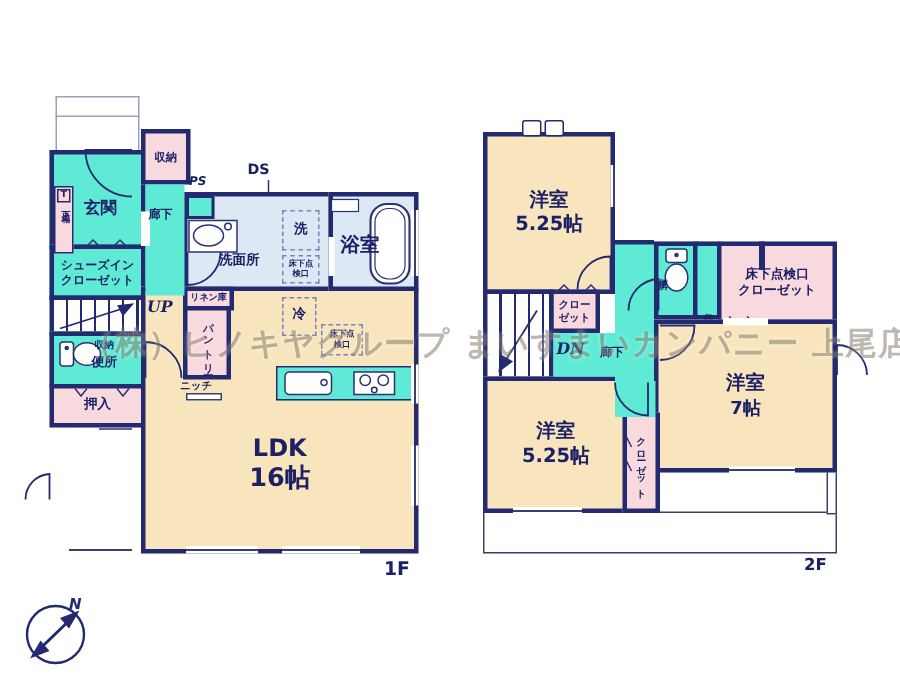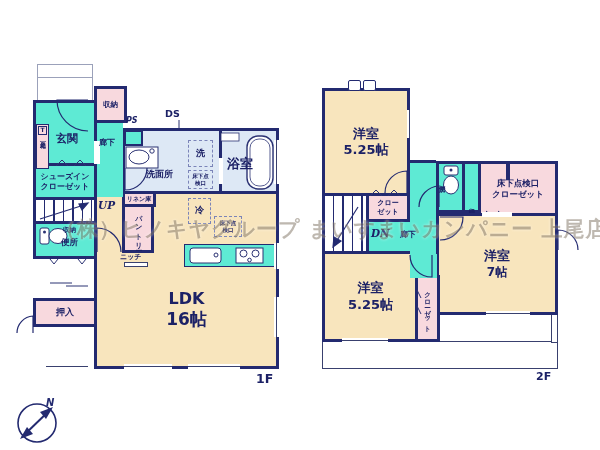--- a/index.html
+++ b/index.html
@@ -61,21 +61,21 @@
     <span>クローゼット</span>
   </div>
 
   <div class="room white stairs" style="left:33px;top:197px;width:64px;height:27px;"></div>
   <div class="lbl serif" style="left:98px;top:200px;font-size:10.5px;">UP</div>
 
   <div class="room white" style="left:33px;top:221px;width:64px;height:38px;"></div>
   <div class="lbl" style="left:63px;top:227px;font-size:6.5px;">収納</div>
   <div class="lbl" style="left:61px;top:238px;font-size:8.5px;">便所</div>
 
-  <div class="room pink" style="left:33px;top:256px;width:64px;height:29px;margin-top:42px;">
+  <div class="room pink" style="left:33px;top:256px;width:64px;height:29px;">
     <span style="font-size:9px;">押入</span>
   </div>
 
 
   <div class="room cream" style="left:94px;top:191px;width:185px;height:178px;padding-top:60px;">
     <span style="font-size:16px;">LDK</span>
     <span style="font-size:17px;">16帖</span>
   </div>
 
   <div class="room blue" style="left:122px;top:128px;width:100px;height:66px;"></div>
@@ -126,21 +126,21 @@
     <span style="font-size:13px;">5.25帖</span>
   </div>
   <div style="position:absolute;left:348px;top:80px;width:13px;height:11px;border:1.5px solid var(--c-wall);border-radius:2px;background:#fff;box-sizing:border-box;z-index:3;"></div>
   <div style="position:absolute;left:363px;top:80px;width:13px;height:11px;border:1.5px solid var(--c-wall);border-radius:2px;background:#fff;box-sizing:border-box;z-index:3;"></div>
   <div class="winV" style="left:407px;top:110px;width:5px;height:28px;"></div>
 
   <div class="noborder white" style="position:absolute;left:410px;top:160px;width:26px;height:96px;border-top:3px solid var(--c-wall);box-sizing:border-box;"></div>
   <div class="noborder white" style="position:absolute;left:369px;top:222px;width:67px;height:29px;"></div>
   <div class="noborder white" style="position:absolute;left:410px;top:254px;width:27px;height:24px;"></div>
 
-  <div class="room pink" style="left:366px;top:193px;width:44px;height:29px;font-size:7px;text-align:center;">
+  <div class="room pink" style="left:366px;top:193px;width:34px;height:29px;font-size:7px;text-align:center;">
     <span>クロー</span>
     <span>ゼット</span>
   </div>
 
   <div class="room white stairs" style="left:322px;top:193px;width:47px;height:61px;"></div>
   <div class="lbl serif" style="left:371px;top:228px;font-size:10.5px;">DN</div>
   <div class="lbl" style="left:400px;top:231px;font-size:8px;">廊下</div>
 
   <div class="room white" style="left:436px;top:161px;width:30px;height:52px;"></div>
   <div class="lbl vert" style="left:438px;top:180px;font-size:6.5px;">便所</div>

